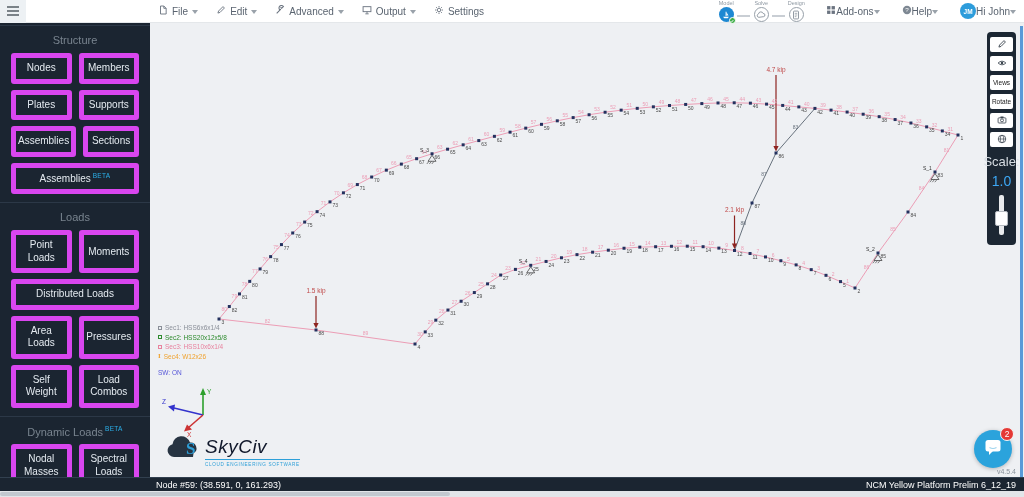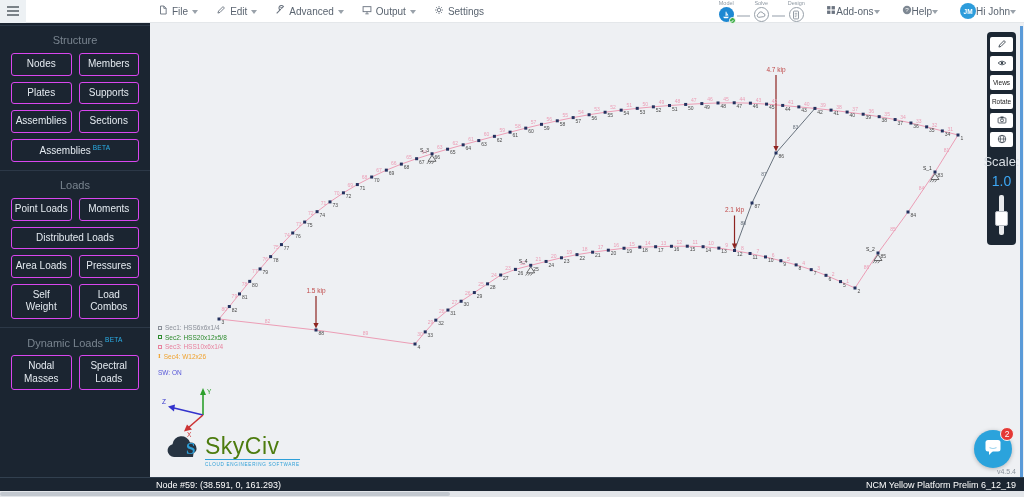--- a/index.html
+++ b/index.html
@@ -33,34 +33,34 @@
   .avatar { width:16px; height:16px; border-radius:50%; background:#2d9cdb; color:#fff; font-size:6.5px; font-weight:bold;
             display:flex; align-items:center; justify-content:center; }
   .user-menu { margin-right:8px; }
 
   
   .sidebar { position:absolute; top:23px; left:0; width:150px; bottom:20px; background:#1b2531; padding-top:2px; z-index:2; }
   .section { border-top:1px solid #2c3847; padding:6px 0 2px; }
   .section-title { color:#79848f; font-size:11px; text-align:center; margin:2px 0 7px; }
   .sup-beta { color:#2bb0ea; font-size:6.5px; vertical-align:super; margin-left:2px; letter-spacing:.3px; }
   .btn-row { display:flex; gap:7px; padding:0 11px; margin-bottom:6px; }
-  .sbtn { flex:1; border:1px solid #d946ef; border-radius:3px; color:#e4eaf0; font-size:10px; text-align:center;
+  .sbtn { flex:1; border:5px solid #d946ef; border-radius:3px; color:#e4eaf0; font-size:10px; text-align:center;
           padding:4px 2px; background:transparent; cursor:pointer; white-space:pre-line; line-height:1.25; }
 
   
   .canvas { position:absolute; left:150px; top:23px; right:0; bottom:20px; background:#eef0f3; overflow:hidden; }
   .canvas-vscroll { position:absolute; right:1px; top:3px; bottom:0; width:3px; background:#5a9ad8; }
   .legend { position:absolute; left:8px; top:300px; font-size:6.5px; line-height:9.5px; }
   .legend-row { display:flex; align-items:center; gap:3px; }
   .hss-box { display:inline-block; width:4px; height:4px; border:1px solid currentColor; }
   .ibeam { font-family:"Liberation Serif", serif; font-weight:bold; font-size:7px; line-height:4px; }
   .legend-sw { margin-top:7px; color:#5656d8; }
   .logo { position:absolute; left:16px; top:412px; display:flex; align-items:flex-start; gap:3px; }
   .logo-text { display:flex; flex-direction:column; }
-  .logo-name { font-size:23px; color:#4d7c0f; letter-spacing:.5px; line-height:23px; }
+  .logo-name { font-size:19px; color:#0f172a; letter-spacing:.5px; line-height:23px;font-style:italic; }
   .logo-tagline { font-size:4.6px; color:#2d9fd8; letter-spacing:.7px; border-top:1.2px solid #2d9fd8; padding-top:1.5px; margin-top:1px; }
   .version-label { position:absolute; right:8px; bottom:22px; font-size:7px; color:#8a939c; z-index:4; }
 
   
   .right-toolbar { position:absolute; right:8px; top:32px; width:29px; background:#1c2733; border-radius:4px;
                    padding:5px 3px 8px; display:flex; flex-direction:column; align-items:center; gap:4px; z-index:5; }
   .tool-btn { width:23px; height:15px; background:#fff; border-radius:2px; display:flex; align-items:center; justify-content:center;
               font-size:6.5px; color:#222; cursor:pointer; }
   .tool-btn svg { width:10px; height:10px; color:#3c4650; }
   .scale-label { font-size:13px; color:#d7dde3; margin-top:3px; }

